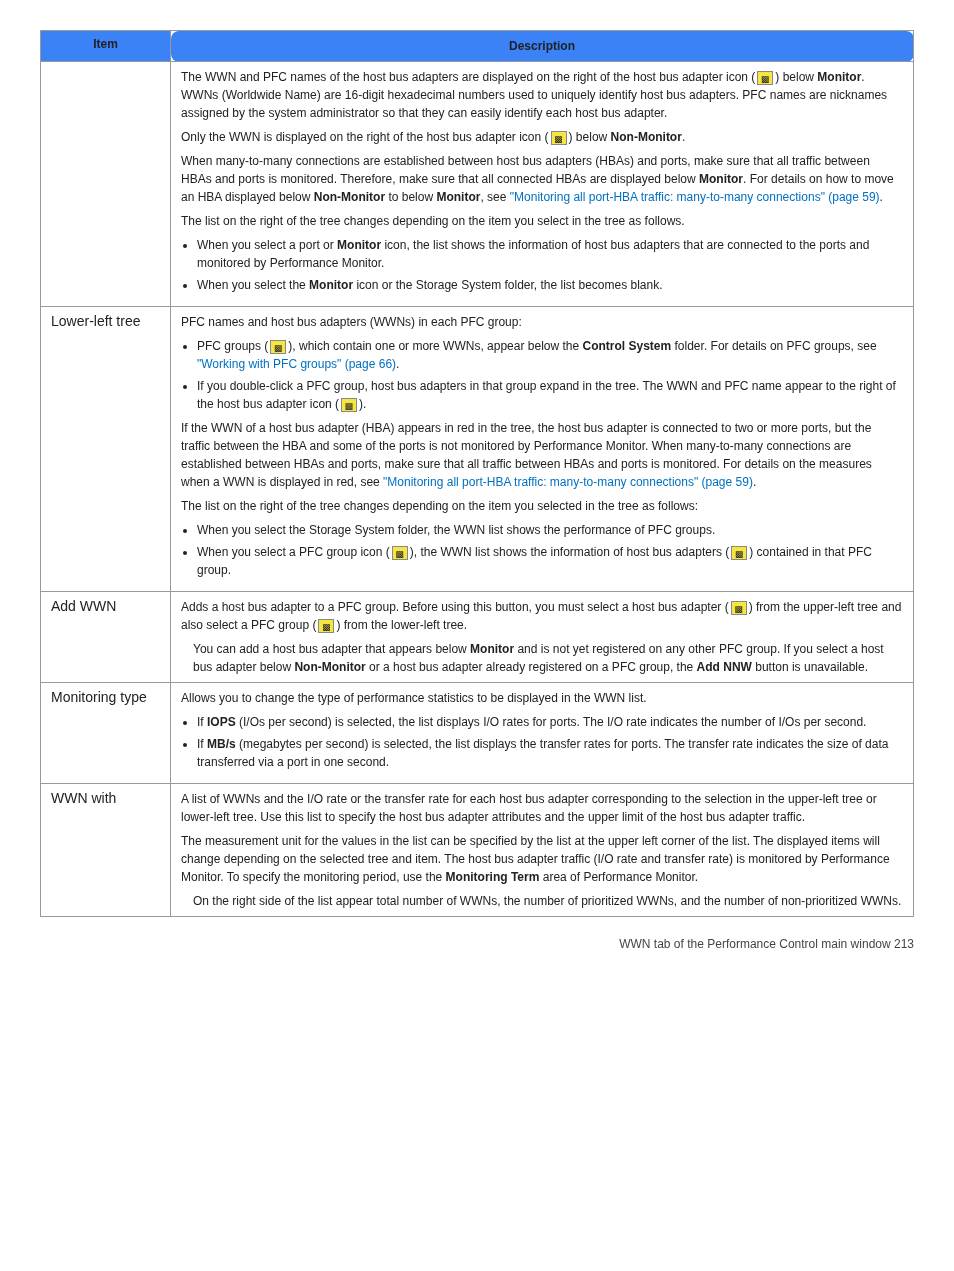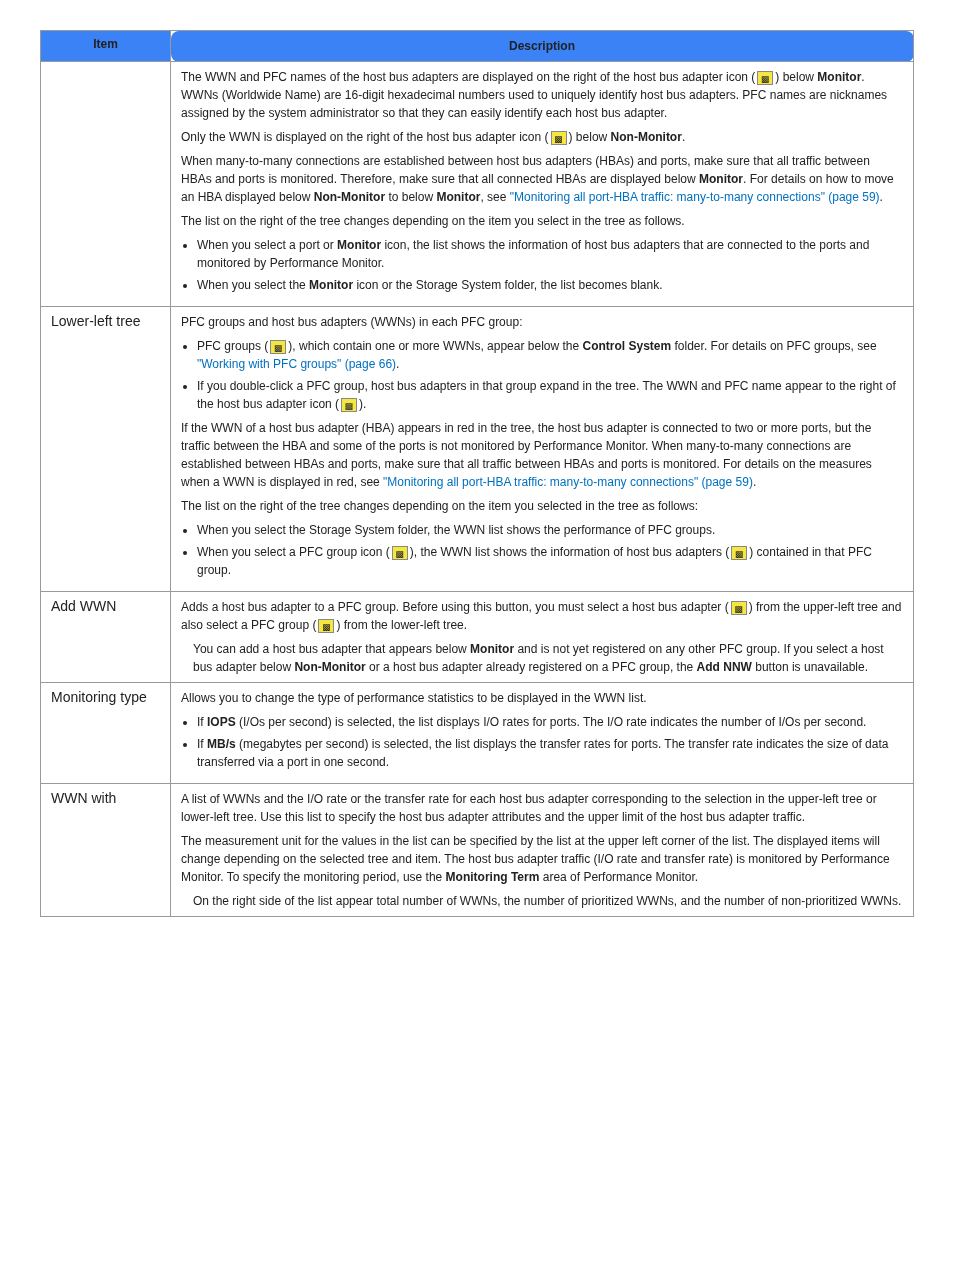--- a/index.html
+++ b/index.html
@@ -134,21 +134,21 @@
             <li>When you select a port or <strong>Monitor</strong> icon, the list shows the information of host bus adapters
               that are connected to the ports and monitored by Performance Monitor.</li>
             <li>When you select the <strong>Monitor</strong> icon or the Storage System folder, the list becomes blank.</li>
           </ul>
         </td>
       </tr>
 
       <tr>
         <td class="col-item item-label">Lower-left tree</td>
         <td class="col-desc">
-          <p>PFC groups and host bus adapters (WWNs) in each PFC group:</p>
+          <p>PFC names and host bus adapters (WWNs) in each PFC group:</p>
           <ul>
             <li>PFC groups (<span class="icon-pfc">▩</span>), which contain one or more WWNs, appear below the <strong>Control System</strong>
               folder. For details on PFC groups, see <a class="link-blue" href="#">"Working with PFC groups" (page 66)</a>.</li>
             <li>If you double-click a PFC group, host bus adapters in that group expand in the tree. The
               WWN and PFC name appear to the right of the host bus adapter icon (<span class="icon-hba">▩</span>).</li>
           </ul>
           <p>
             If the WWN of a host bus adapter (HBA) appears in red in the tree, the host bus adapter is
             connected to two or more ports, but the traffic between the HBA and some of the ports is not
             monitored by Performance Monitor. When many-to-many connections are established between
@@ -212,13 +212,16 @@
           </p>
           <p>
             On the right side of the list appear total number of WWNs, the number of prioritized WWNs,
             and the number of non-prioritized WWNs.
           </p>
         </td>
       </tr>
     </tbody>
   </table>
 
+  <div class="footer-text">
+    <span>WWN tab of the Performance Control main window    213</span>
+  </div>
 </div>
 
 </body></html>

